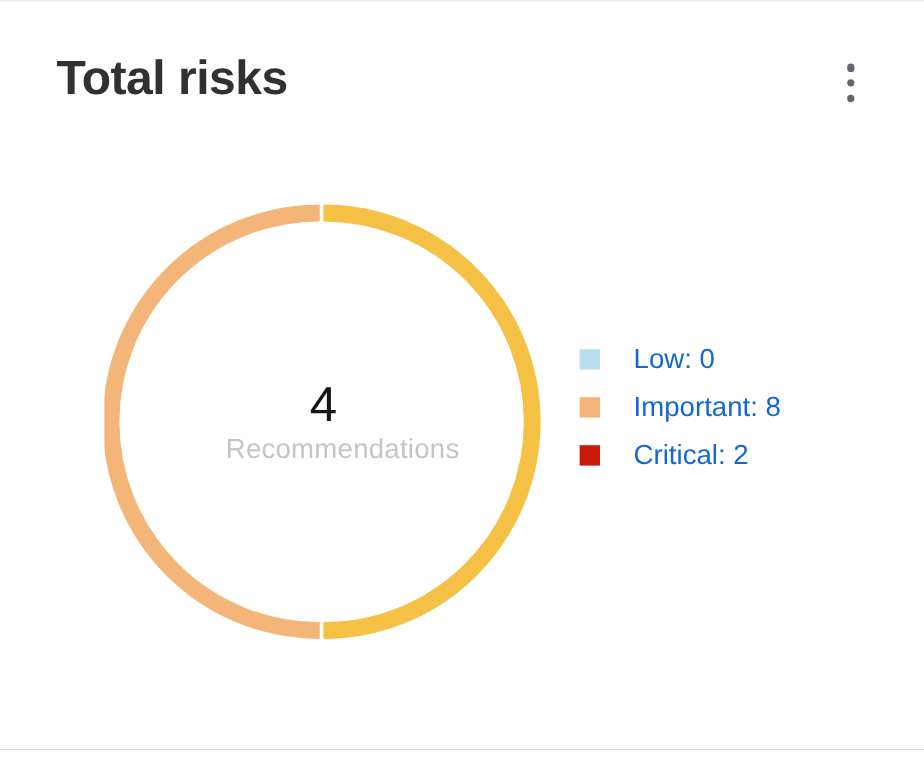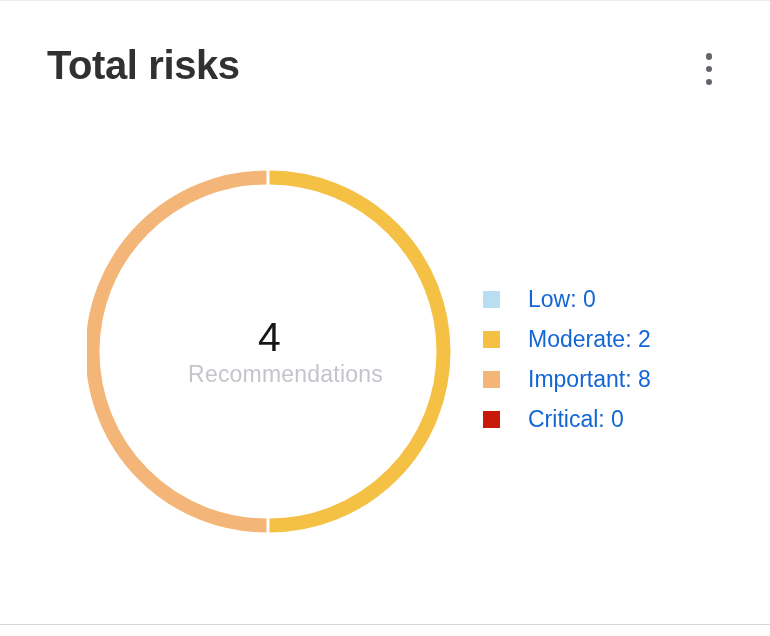--- a/index.html
+++ b/index.html
@@ -188,30 +188,26 @@
       </div>
     </div>
 
     <div class="legend">
 
       <div class="legend-item">
         <span class="legend-swatch" style="background: rgb(185, 221, 241);"></span>
         <span class="legend-text">Low: 0</span>
       </div>
 
-      <div class="legend-item">
-        <span class="legend-swatch" style="background: rgb(244, 193, 69);"></span>
-        <span class="legend-text">Moderate: 2</span>
-      </div>
 
       <div class="legend-item">
         <span class="legend-swatch" style="background: rgb(244, 182, 120);"></span>
         <span class="legend-text">Important: 8</span>
       </div>
 
       <div class="legend-item">
         <span class="legend-swatch" style="background: rgb(201, 25, 11);"></span>
-        <span class="legend-text">Critical: 0</span>
+        <span class="legend-text">Critical: 2</span>
       </div>
 
     </div>
   </div>
 </div>
 
 </body></html>

